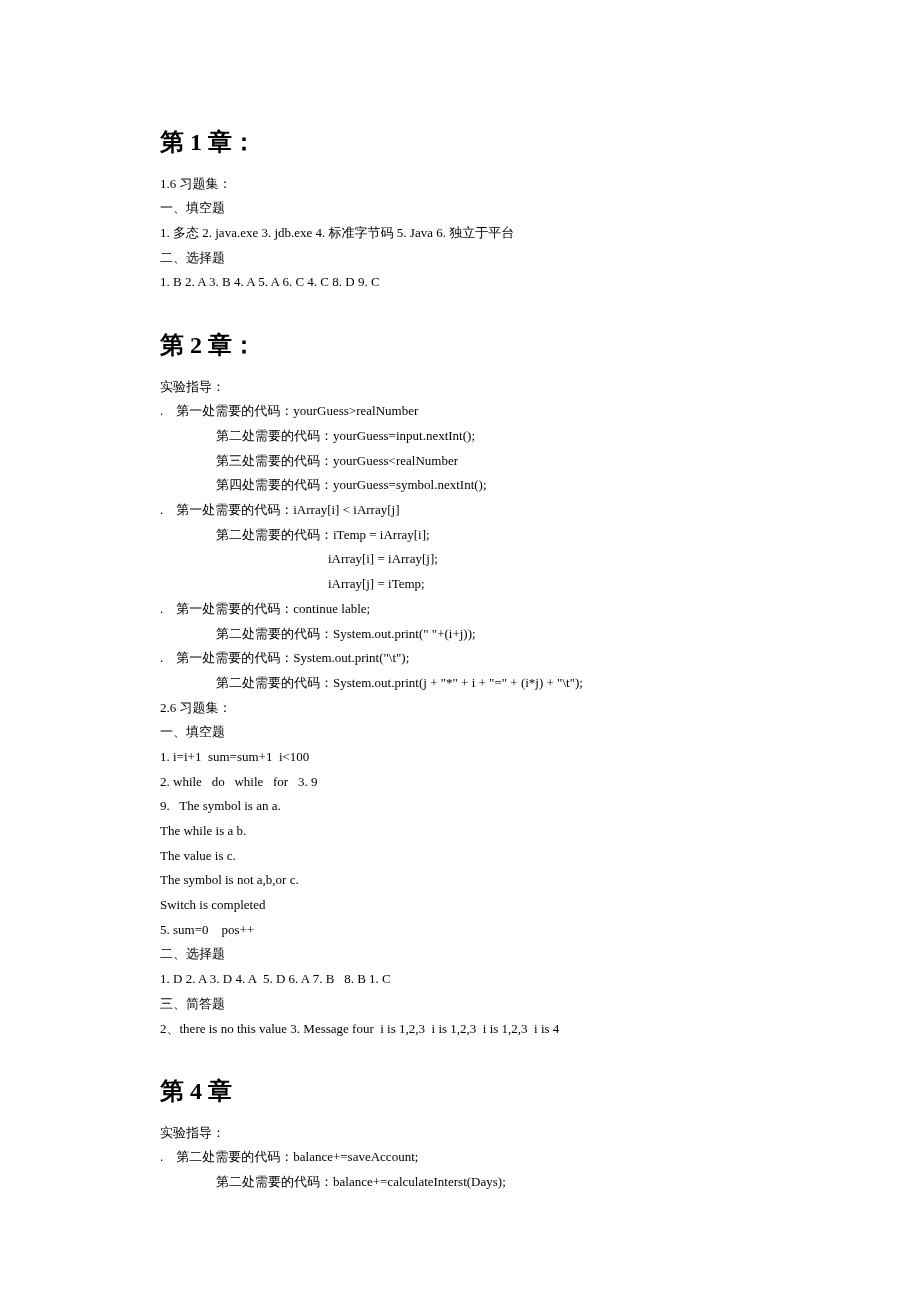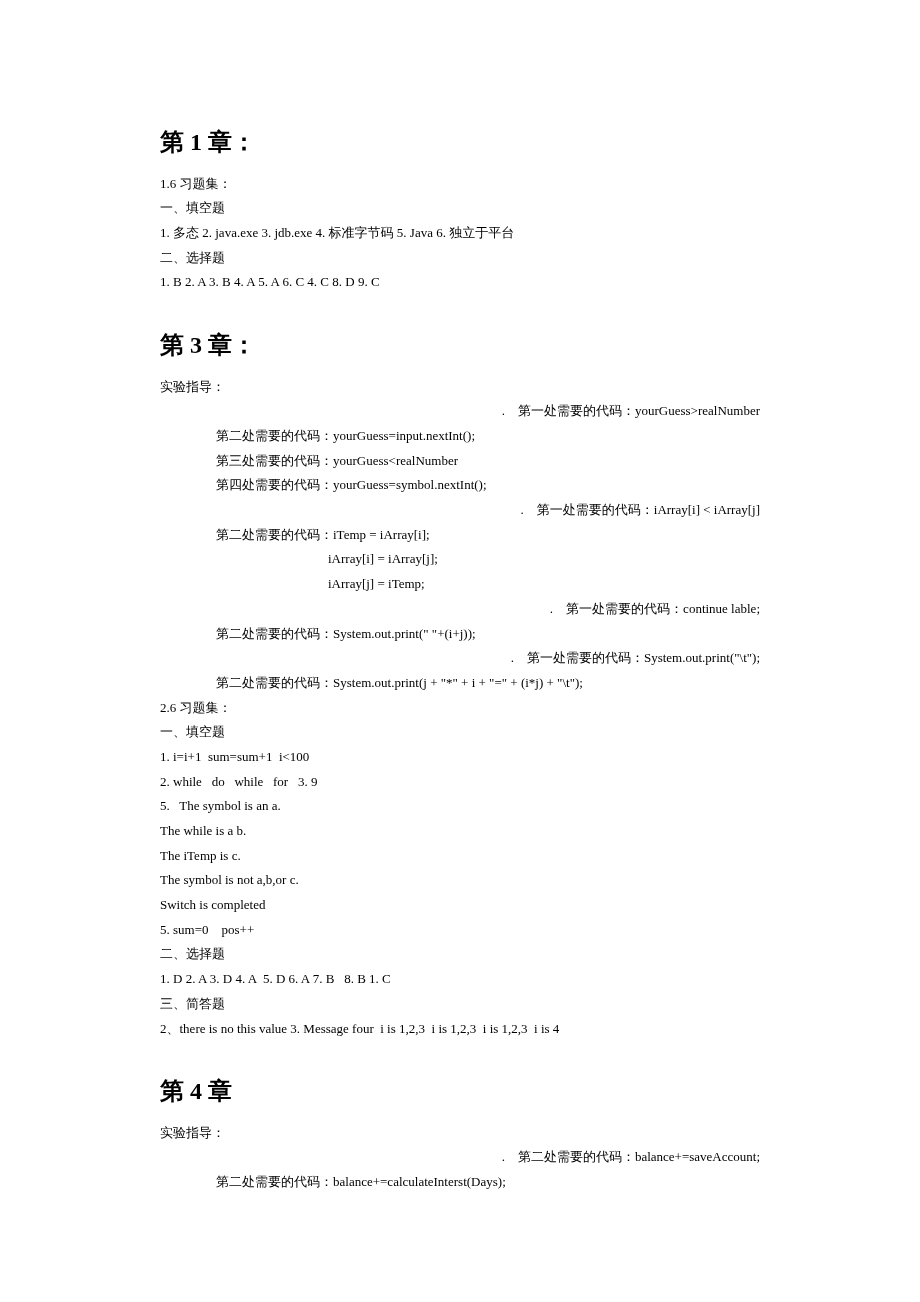--- a/index.html
+++ b/index.html
@@ -15,35 +15,35 @@
     }
     .heading {
       font-size: 24px;
       font-weight: bold;
       margin-bottom: 6px;
       margin-top: 28px;
       font-family: "SimSun", "宋体", serif;
     }
     .heading:first-of-type { margin-top: 0; }
     .line { white-space: pre-wrap; word-break: break-all; }
-    .bullet { padding-left: 0; text-align: right; }
+    .bullet { padding-left: 0; }
     .indent1 { padding-left: 56px; }
     .indent2 { padding-left: 168px; }
   </style>
 </head>
 <body>
 
 <div class="heading">第 1 章：</div>
 <div class="line">1.6 习题集：</div>
 <div class="line">一、填空题</div>
 <div class="line">1. 多态 2. java.exe 3. jdb.exe 4. 标准字节码 5. Java 6. 独立于平台</div>
 <div class="line">二、选择题</div>
 <div class="line">1. B 2. A 3. B 4. A 5. A 6. C 4. C 8. D 9. C</div>
 
-<div class="heading">第 3 章：</div>
+<div class="heading">第 2 章：</div>
 <div class="line">实验指导：</div>
 
 <div class="line bullet">.    第一处需要的代码：yourGuess&gt;realNumber</div>
 <div class="line indent1">第二处需要的代码：yourGuess=input.nextInt();</div>
 <div class="line indent1">第三处需要的代码：yourGuess&lt;realNumber</div>
 <div class="line indent1">第四处需要的代码：yourGuess=symbol.nextInt();</div>
 
 <div class="line bullet">.    第一处需要的代码：iArray[i] &lt; iArray[j]</div>
 <div class="line indent1">第二处需要的代码：iTemp = iArray[i];</div>
 <div class="line indent2">iArray[i] = iArray[j];</div>
@@ -52,23 +52,23 @@
 <div class="line bullet">.    第一处需要的代码：continue lable;</div>
 <div class="line indent1">第二处需要的代码：System.out.print(" "+(i+j));</div>
 
 <div class="line bullet">.    第一处需要的代码：System.out.print("\t");</div>
 <div class="line indent1">第二处需要的代码：System.out.print(j + "*" + i + "=" + (i*j) + "\t");</div>
 
 <div class="line">2.6 习题集：</div>
 <div class="line">一、填空题</div>
 <div class="line">1. i=i+1  sum=sum+1  i&lt;100</div>
 <div class="line">2. while   do   while   for   3. 9</div>
-<div class="line">5.   The symbol is an a.</div>
+<div class="line">9.   The symbol is an a.</div>
 <div class="line">The while is a b.</div>
-<div class="line">The iTemp is c.</div>
+<div class="line">The value is c.</div>
 <div class="line">The symbol is not a,b,or c.</div>
 <div class="line">Switch is completed</div>
 <div class="line">5. sum=0    pos++</div>
 <div class="line">二、选择题</div>
 <div class="line">1. D 2. A 3. D 4. A  5. D 6. A 7. B   8. B 1. C</div>
 <div class="line">三、简答题</div>
 <div class="line">2、there is no this value 3. Message four  i is 1,2,3  i is 1,2,3  i is 1,2,3  i is 4</div>
 
 <div class="heading">第 4 章</div>
 <div class="line">实验指导：</div>

